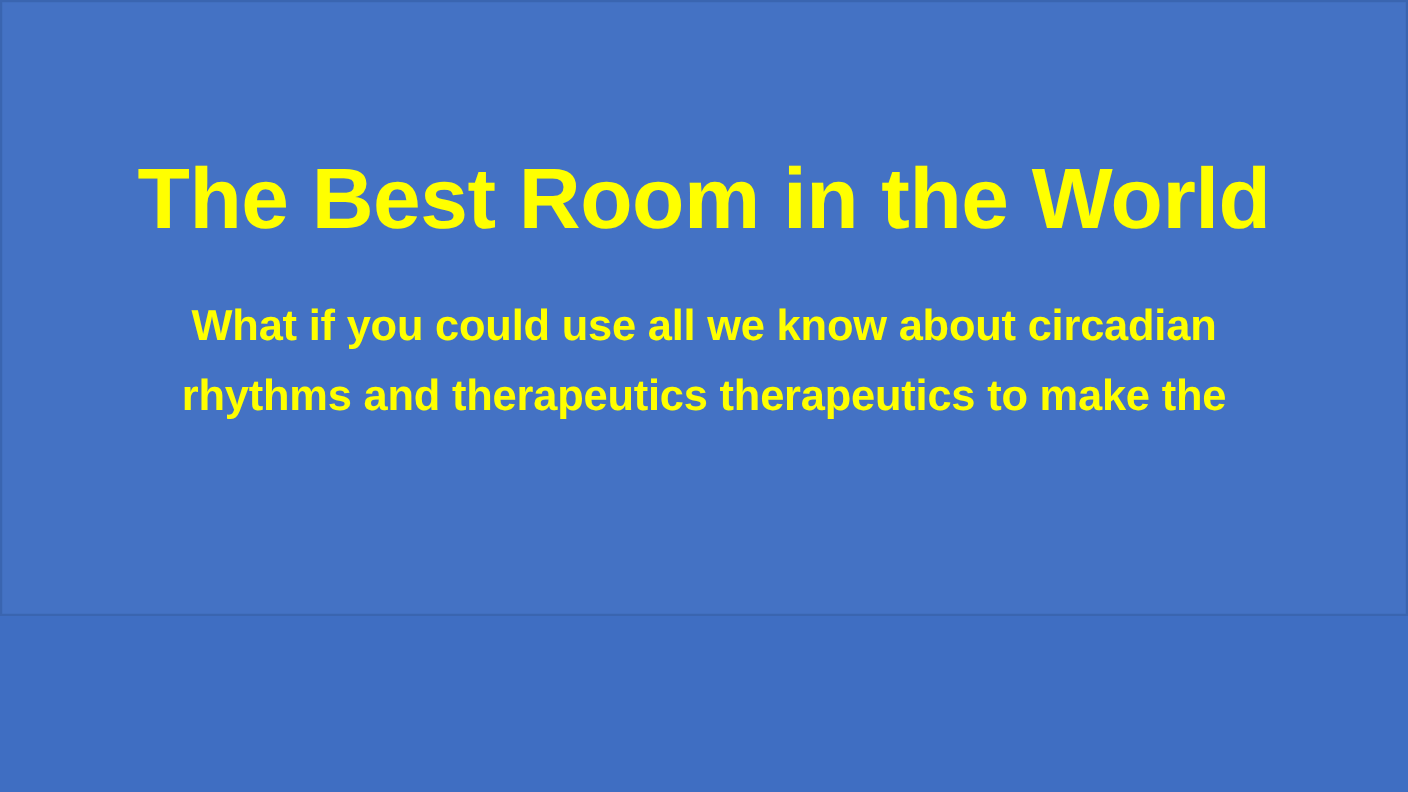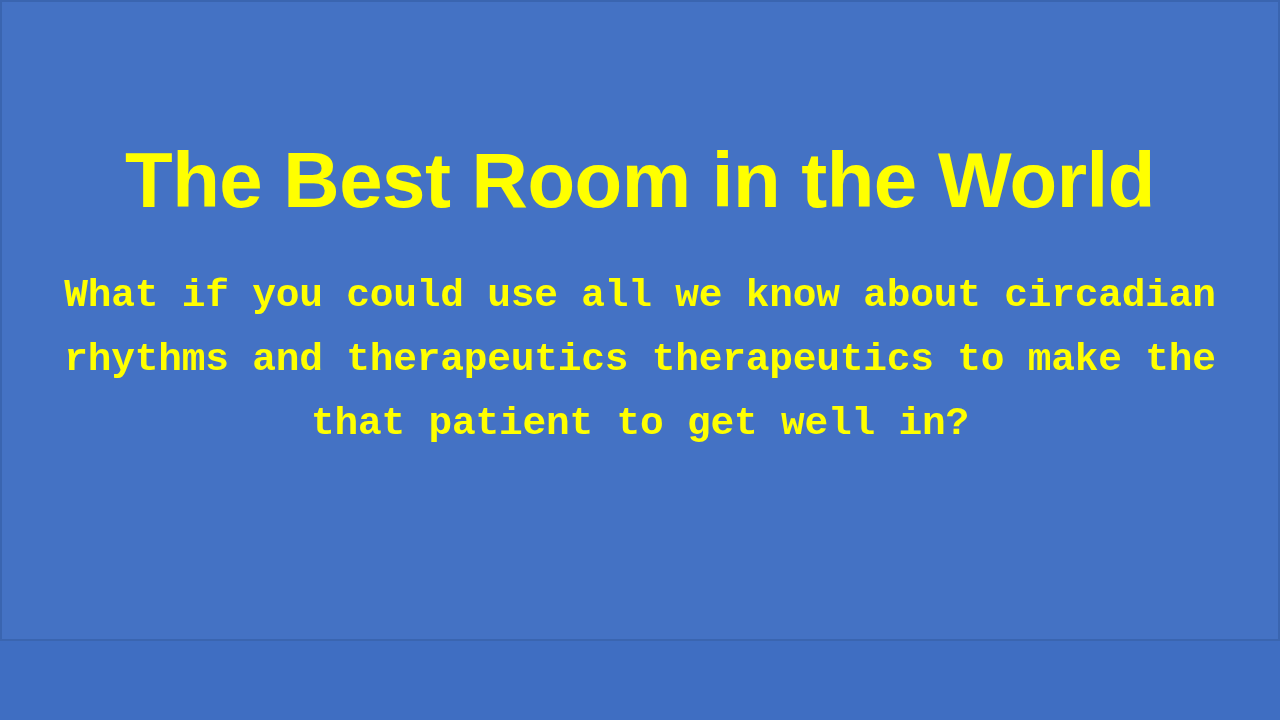--- a/index.html
+++ b/index.html
@@ -11,21 +11,21 @@
   body {
     width: 1280px;
     height: 720px;
     overflow: hidden;
     font-family: "Liberation Sans", sans-serif;
   }
 
   #slide {
     position: relative;
     width: 1280px;
-    height: 641px;
+    height: 560px;
     background: #4472C4;
     box-sizing: border-box;
     border: 2px solid #3a65b0;
     overflow: hidden;
   }
 
   
   #slide-title {
     position: absolute;
     top: 86px;
@@ -66,20 +66,19 @@
     height: 64px;
   }
 </style>
 </head>
 <body>
 
 <div id="slide" style="background: rgb(68, 114, 196); border-color: rgb(58, 101, 176);">
 
   <h1 id="slide-title" style="color: rgb(255, 255, 0);">The Best Room in the World</h1>
 
-  <div id="body-block" style="color: rgb(255, 255, 0); font-family: Liberation Mono, monospace;">
+  <div id="body-block" style="color: rgb(255, 255, 0);">
     <span class="body-line">What if you could use all we know about circadian</span>
     <span class="body-line">rhythms and therapeutics therapeutics to make the</span>
-    <span class="body-line">that patient to get well in?</span>
     <span class="spacer-line"></span>
   </div>
 
 </div>
 
 </body></html>

